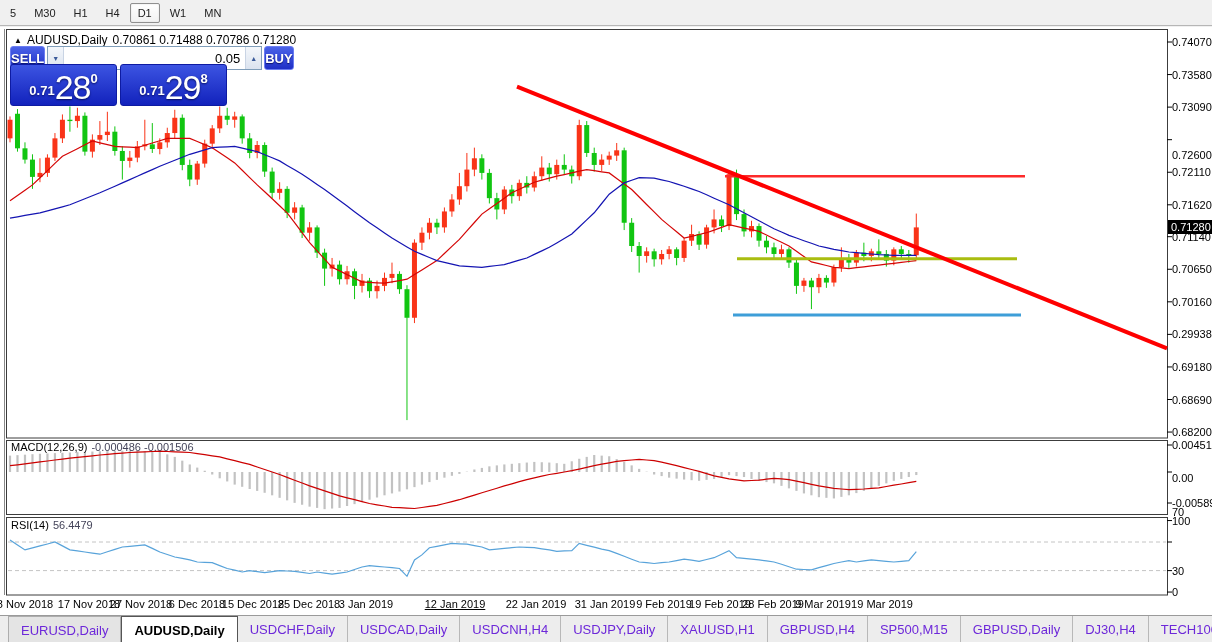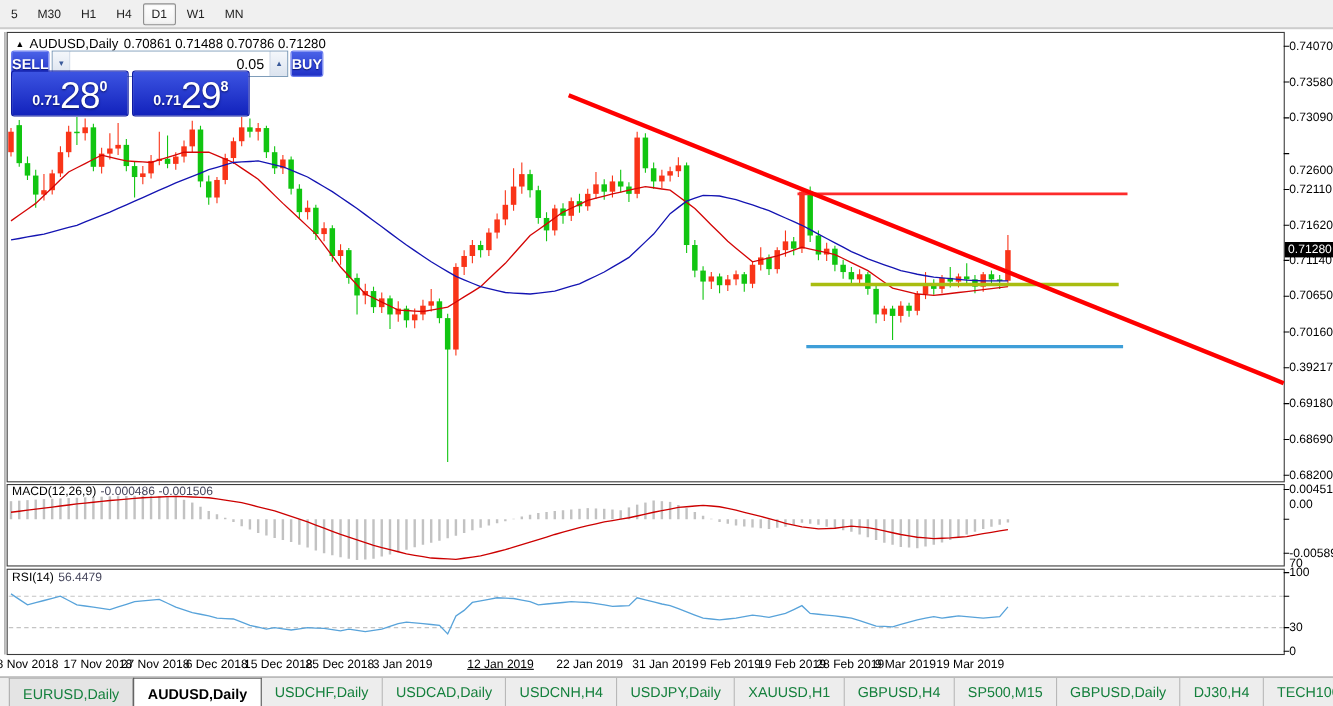--- a/index.html
+++ b/index.html
@@ -77,21 +77,21 @@
   }
   .px-small{font-size:13px;font-weight:bold;margin-bottom:4px;}
   .px-big{font-size:34px;font-weight:normal;line-height:30px;letter-spacing:-1px;margin-top:37px;}
   .px-sup{font-size:13px;font-weight:bold;position:relative;top:-16px;}
   
   #tab-bar{
     position:absolute;left:0;top:615px;width:1212px;height:27px;background:#ededed;
     border-top:1px solid #9a9a9a;display:flex;align-items:stretch;overflow:hidden;
   }
   .tab{
-    font-size:13px;color:#15803d;display:flex;align-items:center;padding:0 12px;
+    font-size:13px;color:#6d28d9;display:flex;align-items:center;padding:0 12px;
     white-space:nowrap;position:relative;cursor:default;
   }
   .tab + .tab{border-left:1px solid #b8b8b8;}
   .tab.first{background:#e4e4e4;border:1px solid #adadad;border-bottom:none;margin-left:8px;}
   .tab.active{
     background:#ffffff;border:1px solid #555;border-bottom:none;font-weight:bold;color:#000;
   }
   .tab.active + .tab{border-left:none;}
 </style>
 </head>
@@ -551,29 +551,29 @@
   <div id="price-axis">
       <div class="ax-label" style="top: 15px;">0.74070</div>
       <div class="ax-label" style="top: 47.5605px;">0.73580</div>
       <div class="ax-label" style="top: 80.121px;">0.73090</div>
       <div class="ax-label" style="top: 104px; margin-top: 24px;">0.72600</div>
       <div class="ax-label" style="top: 145.242px;">0.72110</div>
       <div class="ax-label" style="top: 177.803px;">0.71620</div>
       <div class="ax-label" style="top: 209.698px;">0.71140</div>
       <div class="ax-label" style="top: 242.259px;">0.70650</div>
       <div class="ax-label" style="top: 274.82px;">0.70160</div>
-      <div class="ax-label" style="top: 307.38px;">0.39217</div>
+      <div class="ax-label" style="top: 307.38px;">0.29938</div>
       <div class="ax-label" style="top: 339.94px;">0.69180</div>
       <div class="ax-label" style="top: 372.501px;">0.68690</div>
       <div class="ax-label" style="top: 405.061px;">0.68200</div>
     </div>
   <div id="current-price-label" style="top: 200.395px;">0.71280</div>
   <div id="indicator-axes">
       <div class="ax-label" style="top: 418px;">0.004517</div>
-      <div class="ax-label" style="top: 432px;">0.00</div>
+      <div class="ax-label" style="top: 451px;">0.00</div>
       <div class="ax-label" style="top: 476px;">-0.005899</div>
       <div class="ax-label" style="top: 493.55px;">100</div>
       <div class="ax-label" style="top: 485px;">70</div>
       <div class="ax-label" style="top: 543.6px;">30</div>
       <div class="ax-label" style="top: 565.05px;">0</div>
     </div>
   <div id="date-axis">
       <div class="date-label" style="left: 25px;">8 Nov 2018</div>
       <div class="date-label" style="left: 83px; padding-left: 12px;">17 Nov 2018</div>
       <div class="date-label" style="left: 141px;">27 Nov 2018</div>

